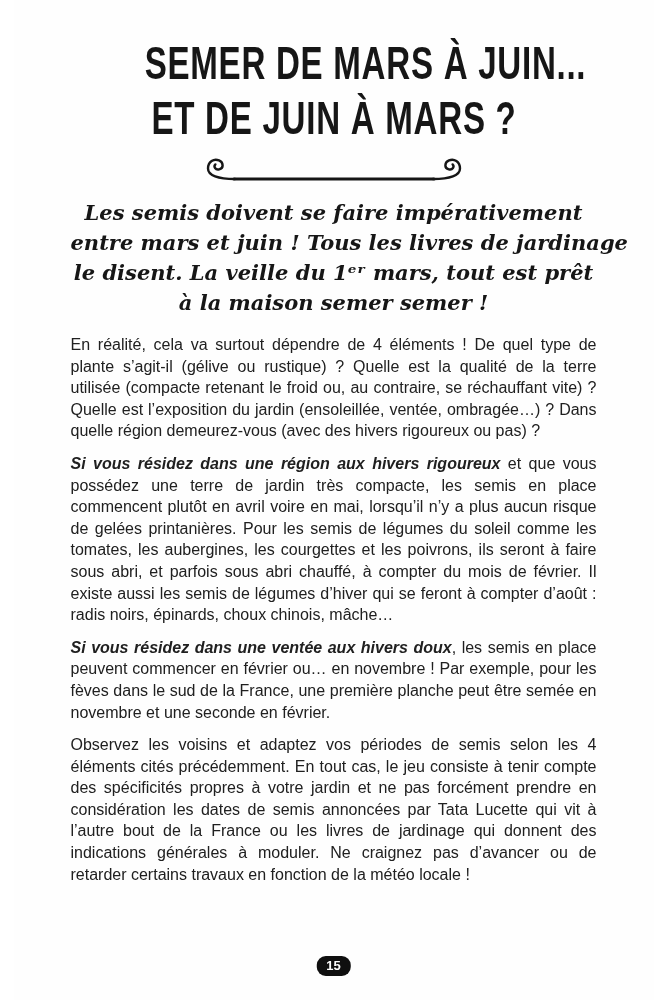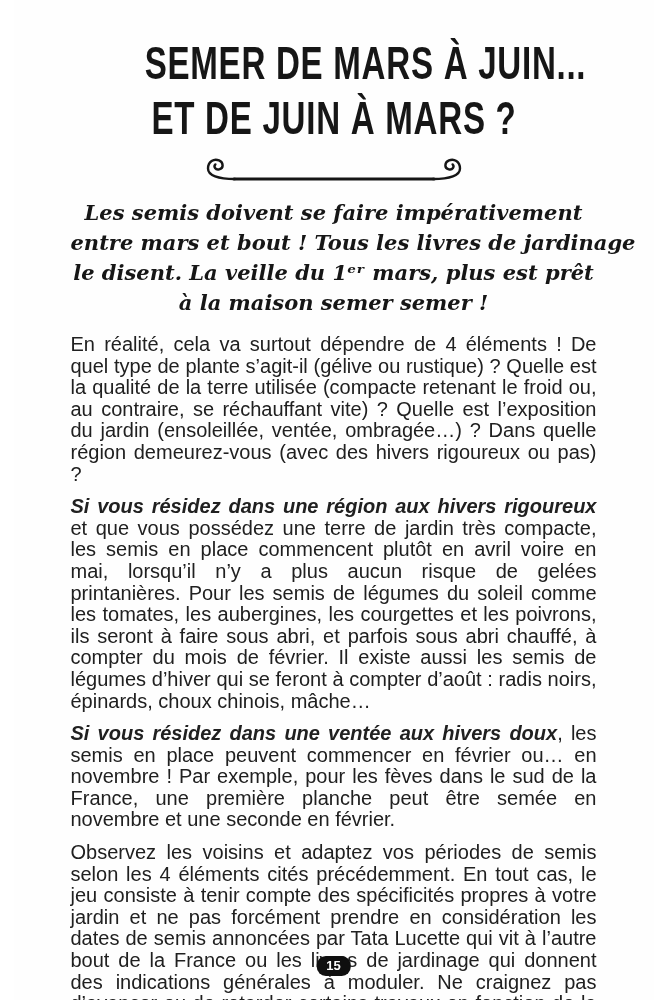--- a/index.html
+++ b/index.html
@@ -55,21 +55,21 @@
     letter-spacing: 1.5px;
     margin: 12px 0 9px;
     transform: scaleX(0.9);
     transform-origin: 0 50%;
     white-space: nowrap;
   }
 
   
   .body-par {
     text-align: justify;
-    font-size: 20px;
+    font-size: 16px;
     line-height: 21.6px;
     margin: 0 0 11px 0;
     color: #202020;
   }
   .body-par .bold { font-weight: bold; font-style: italic; }
 
   
   .pagenum {
     position: absolute;
     bottom: 24px;
@@ -96,22 +96,22 @@
   <div class="divider">
     <svg width="268" height="30" viewBox="0 0 268 30">
       <path d="M34 23 H234" stroke="#161616" stroke-width="3.2" fill="none" stroke-linecap="round"></path>
       <path d="M35 23 C18 23 8 19.5 8 12.5 C8 5.5 14 2.2 19 4.4 C23.6 6.4 24 12.2 19.2 13.3 C15.4 14.2 13.2 10.6 15.4 8.4" stroke="#161616" stroke-width="2.4" fill="none" stroke-linecap="round"></path>
       <path d="M35 23 C18 23 8 19.5 8 12.5 C8 5.5 14 2.2 19 4.4 C23.6 6.4 24 12.2 19.2 13.3 C15.4 14.2 13.2 10.6 15.4 8.4" stroke="#161616" stroke-width="2.4" fill="none" stroke-linecap="round" transform="translate(268,0) scale(-1,1)"></path>
     </svg>
   </div>
 
   <div class="script-quote">
     <span class="script-line">Les semis doivent se faire impérativement</span>
-    <span class="script-line">entre mars et bout ! Tous les livres de jardinage</span>
-    <span class="script-line">le disent. La veille du 1ᵉʳ mars, plus est prêt</span>
+    <span class="script-line">entre mars et juin ! Tous les livres de jardinage</span>
+    <span class="script-line">le disent. La veille du 1ᵉʳ mars, tout est prêt</span>
     <span class="script-line">à la maison semer semer !</span>
   </div>
 
   <section>
     <p class="body-par"><span>En réalité, cela va surtout dépendre de 4 éléments ! De quel type de plante s’agit-il (gélive ou rustique) ? Quelle est la qualité de la terre utilisée (compacte retenant le froid ou, au contraire, se réchauffant vite) ? Quelle est l’exposition du jardin (ensoleillée, ventée, ombragée…) ? Dans quelle région demeurez-vous (avec des hivers rigoureux ou pas) ?</span></p>
     <p class="body-par"><span class="bold">Si vous résidez dans une région aux hivers rigoureux</span><span> et que vous possédez une terre de jardin très compacte, les semis en place commencent plutôt en avril voire en mai, lorsqu’il n’y a plus aucun risque de gelées printanières. Pour les semis de légumes du soleil comme les tomates, les aubergines, les courgettes et les poivrons, ils seront à faire sous abri, et parfois sous abri chauffé, à compter du mois de février. Il existe aussi les semis de légumes d’hiver qui se feront à compter d’août : radis noirs, épinards, choux chinois, mâche…</span></p>
     <p class="body-par"><span class="bold">Si vous résidez dans une ventée aux hivers doux</span><span>, les semis en place peuvent commencer en février ou… en novembre ! Par exemple, pour les fèves dans le sud de la France, une première planche peut être semée en novembre et une seconde en février.</span></p>
   </section>
 
   <section>

